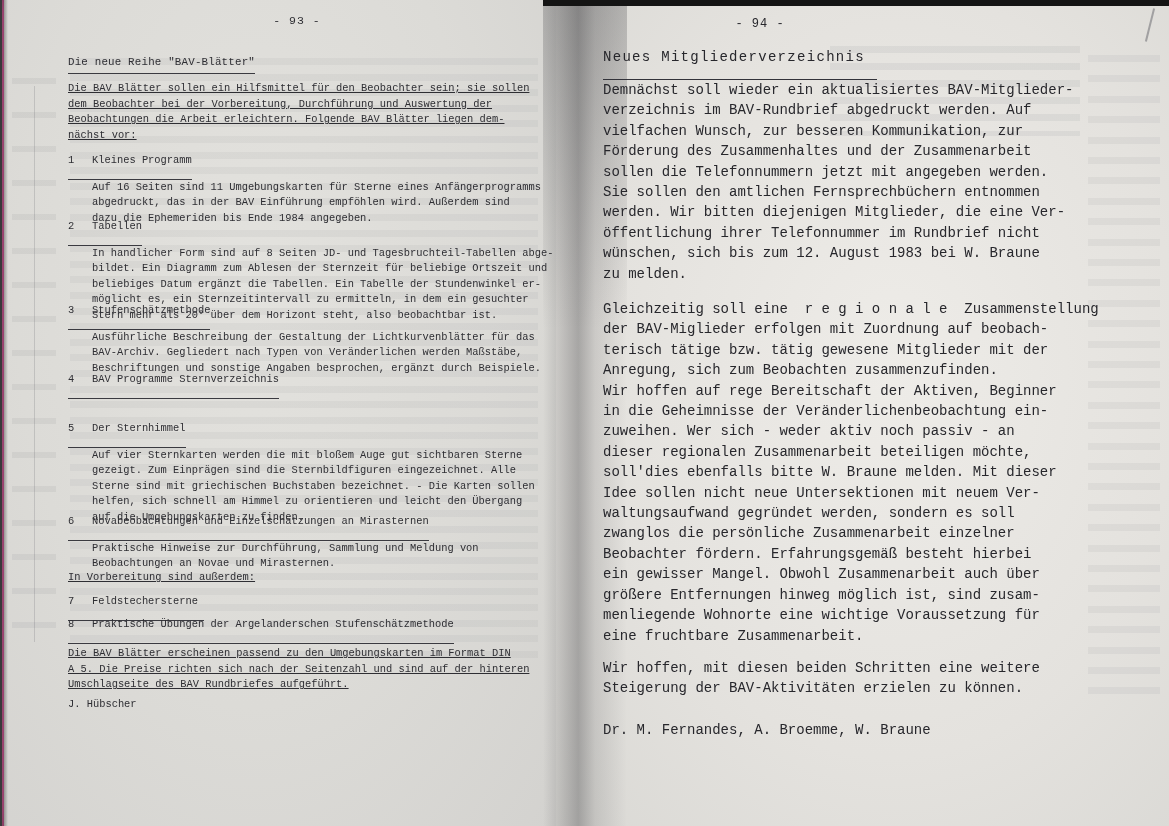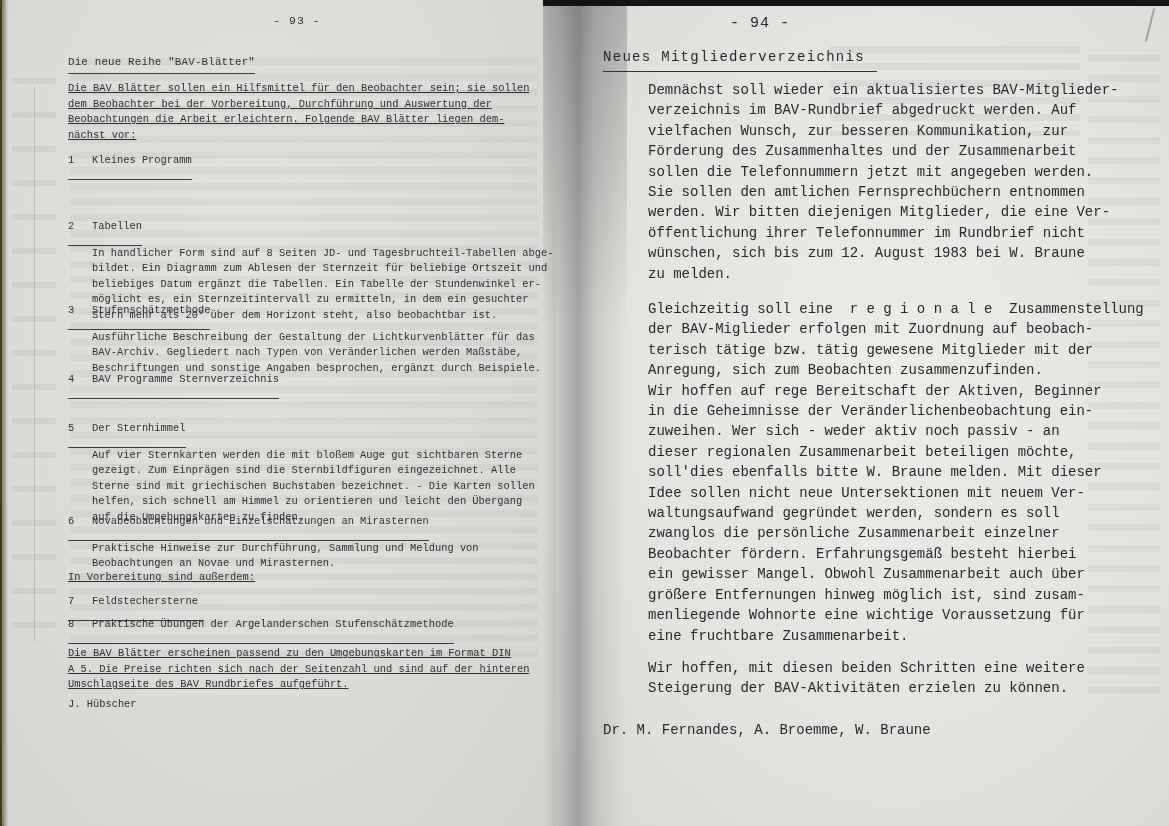--- a/index.html
+++ b/index.html
@@ -1,18 +1,18 @@
 <!DOCTYPE html>
 <html><head>
 <meta charset="utf-8">
 <style>
   html,body{margin:0;padding:0;background:#555;}
   .scan{
     position:relative;width:1169px;height:826px;overflow:hidden;
-    background:#fde047;
+    background:#ec4899;
     font-family:"Liberation Mono","DejaVu Sans Mono",monospace;
     box-shadow:inset 0 -10px 16px rgba(0,0,0,.12), inset -12px 0 20px rgba(0,0,0,.10), inset 0 6px 10px rgba(0,0,0,.08);
   }
   
   .page-left{
     position:absolute;left:4px;top:0;width:552px;height:826px;
     background:radial-gradient(ellipse at 45% 35%, #e3e2de 0%, #dcdbd7 55%, #d3d2cf 100%);
   }
   .page-right{
     position:absolute;left:556px;top:0;width:613px;height:826px;
@@ -47,24 +47,24 @@
     border-bottom:1px solid #3a3a40;padding-bottom:2px;letter-spacing:.2px;white-space:pre;}
   .lp-block{position:absolute;left:68px;width:486px;white-space:pre;text-decoration:underline;}
   .lp-item{position:absolute;left:68px;width:486px;}
   .item-head{display:inline-block;border-bottom:1px solid #3a3a40;padding-bottom:10px;white-space:pre;}
   .item-num{display:inline-block;width:24px;}
   .item-body{margin-left:24px;white-space:pre;}
   .lp-sig{position:absolute;left:68px;top:697px;white-space:pre;font-family:Liberation Mono, monospace;}
   
   .rp{color:#27272c;font-size:14px;line-height:20.4px;}
   .rp-pagenum{position:absolute;left:700px;top:14px;width:120px;text-align:center;
-    font-size:15px;letter-spacing:1px;color:#27272c;}
+    font-size:12px;letter-spacing:1px;color:#27272c;}
   .rp-heading{position:absolute;left:603px;top:47px;font-size:14px;letter-spacing:1.3px;
-    border-bottom:1.5px solid #33333a;padding-bottom:4px;padding-right:12px;white-space:pre;color:#27272c;}
-  .rp-block{position:absolute;left:603px;width:500px;white-space:pre;margin-left:45px;}
+    border-bottom:1.5px solid #33333a;padding-bottom:12px;padding-right:12px;white-space:pre;color:#27272c;}
+  .rp-block{position:absolute;left:603px;width:500px;white-space:pre;}
   .rp-sig{position:absolute;left:603px;top:720px;white-space:pre;font-size:14px;color:#27272c;}
 </style>
 </head>
 <body>
 
 <div class="scan">
 
   <div class="page-left"></div>
   <div class="page-right"></div>
 
@@ -83,20 +83,23 @@
 
   <div class="lp-heading lp">Die neue Reihe "BAV-Blätter"</div>
 
   <div class="lp-block lp" style="top:81px">Die BAV Blätter sollen ein Hilfsmittel für den Beobachter sein; sie sollen
 dem Beobachter bei der Vorbereitung, Durchführung und Auswertung der
 Beobachtungen die Arbeit erleichtern. Folgende BAV Blätter liegen dem-
 nächst vor:</div>
 
   <div class="lp-item lp" style="top:153px">
     <div class="item-head"><span class="item-num">1</span><span>Kleines Programm</span></div>
+    <div class="item-body">Auf 16 Seiten sind 11 Umgebungskarten für Sterne eines Anfängerprogramms
+abgedruckt, das in der BAV Einführung empföhlen wird. Außerdem sind
+dazu die Ephemeriden bis Ende 1984 angegeben.</div>
   </div>
 
   <div class="lp-item lp" style="top:219px">
     <div class="item-head"><span class="item-num">2</span><span>Tabellen</span></div>
     <div class="item-body">In handlicher Form sind auf 8 Seiten JD- und Tagesbruchteil-Tabellen abge-
 bildet. Ein Diagramm zum Ablesen der Sternzeit für beliebige Ortszeit und
 beliebiges Datum ergänzt die Tabellen. Ein Tabelle der Stundenwinkel er-
 möglicht es, ein Sternzeitintervall zu ermitteln, in dem ein gesuchter
 Stern mehr als 20° über dem Horizont steht, also beobachtbar ist.</div>
   </div>

